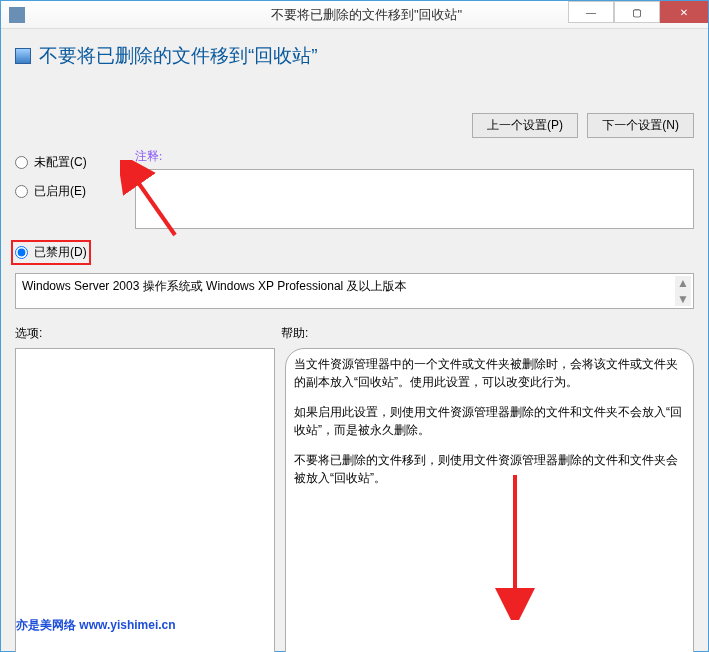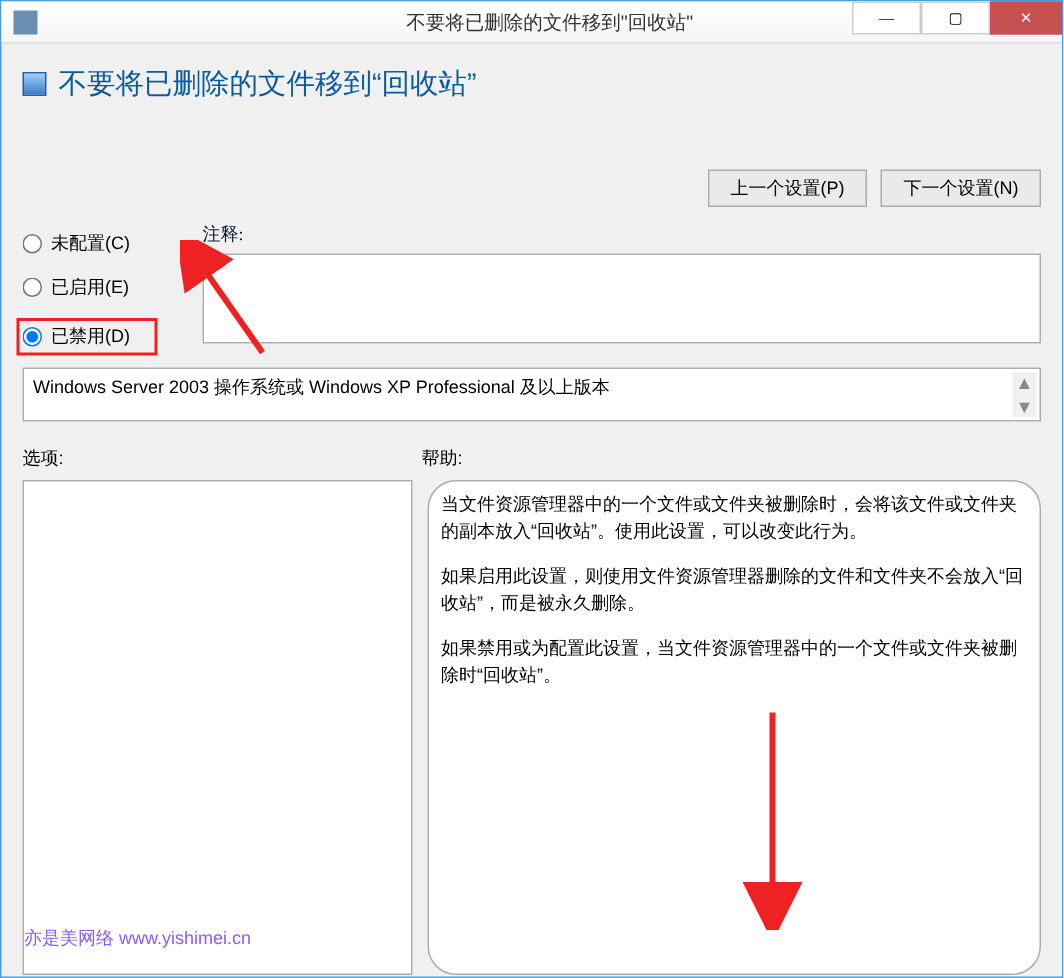--- a/index.html
+++ b/index.html
@@ -16,39 +16,39 @@
 .header-icon { width: 16px; height: 16px; margin-right: 8px; background: linear-gradient(#9ecfff, #3a7fc5); border: 1px solid #2a5f9e; }
 .header-title { color: #0a5a9e; font-size: 19px; }
 .nav-row { text-align: right; margin-bottom: 10px; margin-top: 44px; }
 .navbtn { background: #eaeaea; border: 1px solid #adadad; padding: 3px 14px; margin-left: 6px; cursor: pointer; }
 .row2 { display: flex; align-items: flex-start; }
 .leftcol { width: 120px; padding-top: 2px; }
 .rightcol { flex: 1; }
 .radio-group { padding: 4px 0; }
 .radio-item { display: flex; align-items: center; margin-bottom: 12px; cursor: pointer; }
 .radio-item input { margin-right: 6px; }
-.radio-highlight { border: 2px solid #e22; padding: 2px 16px 2px 2px; margin-left: -4px; display: inline-flex; align-items: flex-end; }
-.field-label { color: #0f172a; margin-bottom: 4px; display: block; font-family: Liberation Serif, serif; }
+.radio-highlight { border: 2px solid #e22; padding: 2px 2px 2px 2px; margin-left: -4px; display: inline-flex; align-items: flex-end; margin-top: 28px; }
+.field-label { color: #8b5cf6; margin-bottom: 4px; display: block; font-family: Liberation Serif, serif; }
 .textarea { width: 100%; height: 60px; border: 1px solid #adadad; background: #fff; padding: 4px; resize: none; font-family: inherit; }
 .platform-box { width: 100%; height: 36px; border: 1px solid #adadad; background: #fff; padding: 4px 6px; overflow: auto; position: relative; }
 .platform-box .scroll { position: absolute; right: 2px; top: 2px; bottom: 2px; width: 16px; background: #f0f0f0; display: flex; flex-direction: column; justify-content: space-between; align-items: center; font-size: 8px; color: #888; }
 .section-labels { display: flex; margin-top: 16px; margin-bottom: 6px; }
 .section-labels .left { width: 266px; }
 .panes { display: flex; gap: 10px; }
 .pane { border: 1px solid #adadad; background: #fff; padding: 6px 8px; overflow: auto; }
 .pane.left { width: 260px; height: 330px; }
 .pane.right { flex: 1; height: 330px; font-size: 13px; line-height: 1.5; border-radius: 19px; }
 .pane.right p { margin-bottom: 12px; }
 .footer { display: flex; justify-content: flex-end; gap: 10px; margin-top: 12px; padding-right: 4px; }
 .footbtn { background: #eaeaea; border: 1px solid #adadad; width: 84px; padding: 4px 0; cursor: pointer; text-align: center; }
 .footbtn.primary { border: 2px solid #a3a3a3; }
 .ok-highlight { border: 2px solid #e22; padding: 2px; display: inline-block; }
 .arrow1 { position: absolute; left: 120px; top: 160px; pointer-events: none; }
 .arrow2 { position: absolute; left: 495px; top: 470px; pointer-events: none; }
-.watermark { position: absolute; left: 16px; bottom: 18px; color: #8b5cf6; font-size: 16px; line-height: 1.5; pointer-events: none; }
+.watermark { position: absolute; left: 16px; bottom: 18px; color: #1d4ed8; font-size: 16px; line-height: 1.5; pointer-events: none; font-weight: bold; }
 </style>
 </head>
 <body>
 
 <div class="window">
   <div class="titlebar">
     <div class="titlebar-icon"></div>
     <div class="titlebar-title">不要将已删除的文件移到"回收站"</div>
     <div class="winbtns">
       <div class="winbtn">—</div>
@@ -108,21 +108,21 @@
     <div class="section-labels">
       <div class="left">选项:</div>
       <div>帮助:</div>
     </div>
 
     <div class="panes">
       <div class="pane left"></div>
       <div class="pane right">
         <p>当文件资源管理器中的一个文件或文件夹被删除时，会将该文件或文件夹的副本放入“回收站”。使用此设置，可以改变此行为。</p>
         <p>如果启用此设置，则使用文件资源管理器删除的文件和文件夹不会放入“回收站”，而是被永久删除。</p>
-        <p>如果禁用或为配置此设置，当文件资源管理器中的一个文件或文件夹被删除时“回收站”。</p>
+        <p>不要将已删除的文件移到，则使用文件资源管理器删除的文件和文件夹会被放入“回收站”。</p>
       </div>
     </div>
 
     <div class="footer">
       <span class="ok-highlight">
         <button class="footbtn primary">确定</button>
       </span>
       <button class="footbtn">取消</button>
       <button class="footbtn">应用(A)</button>
     </div>

